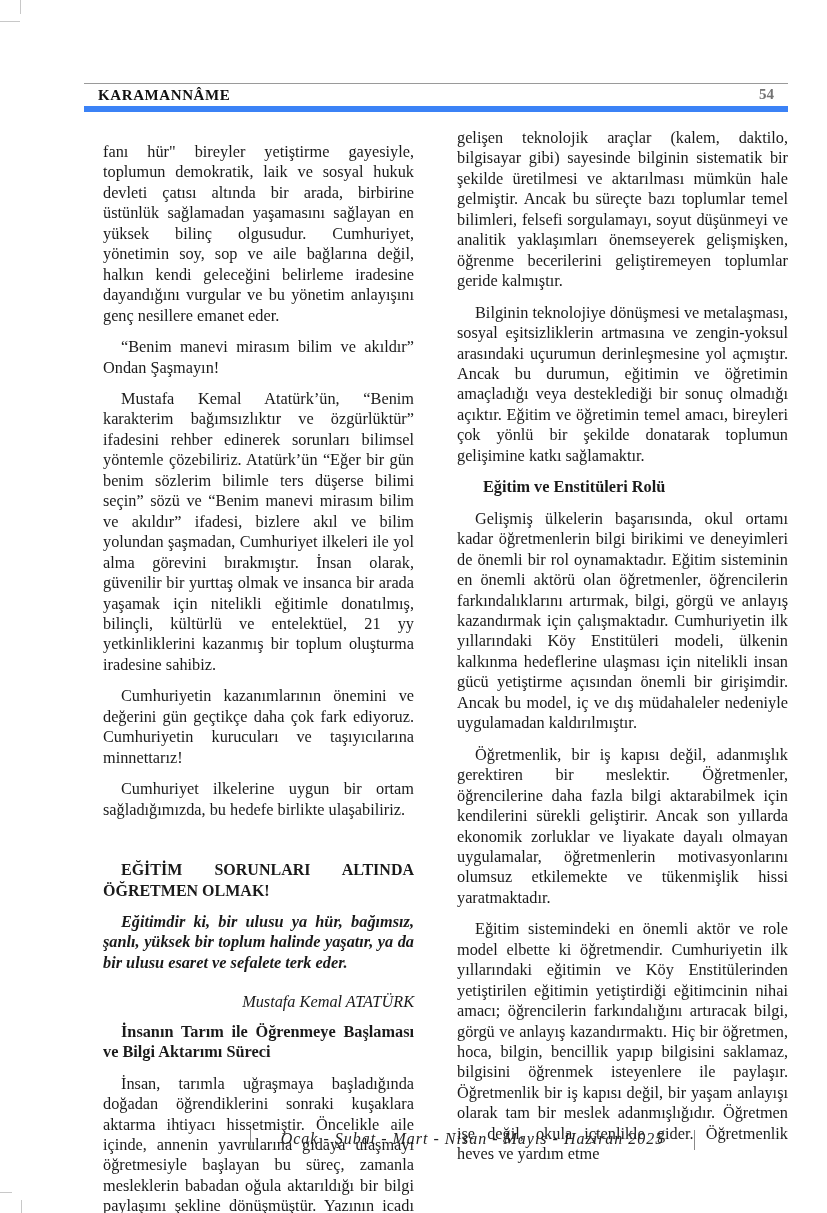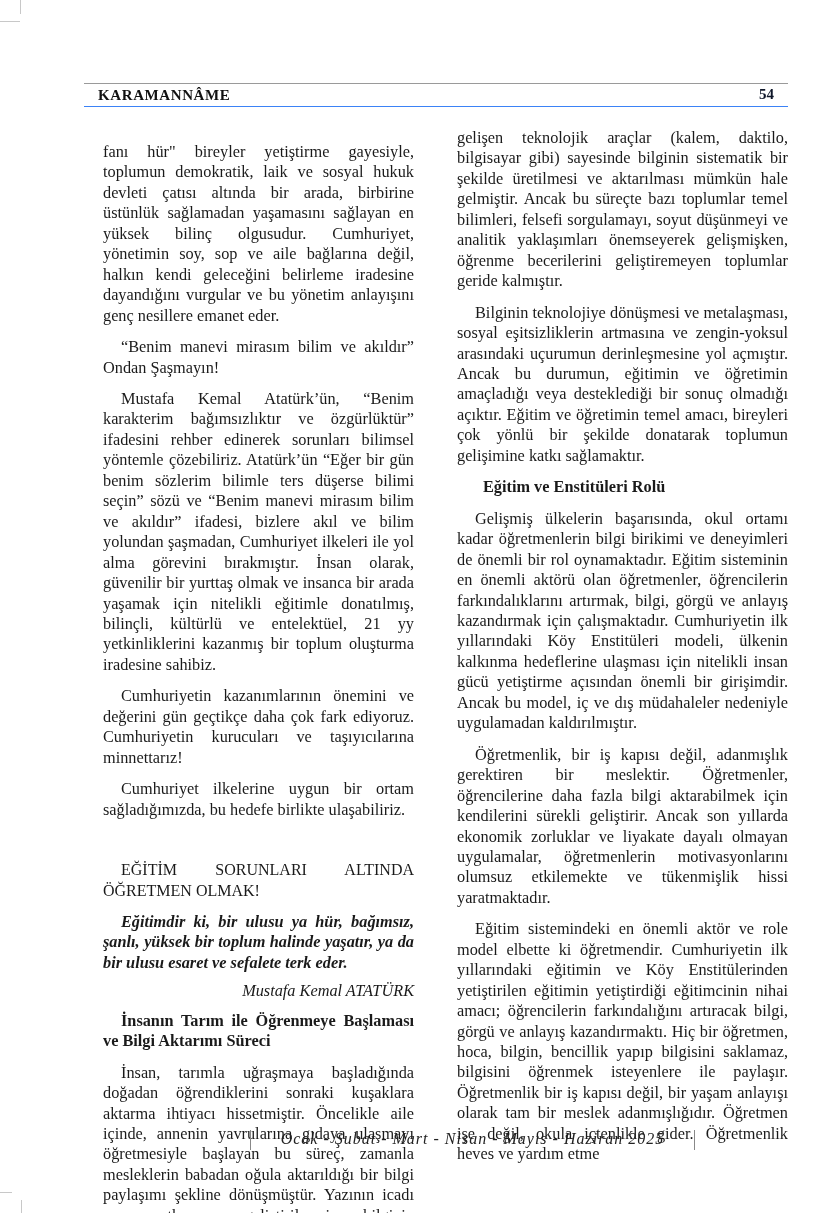--- a/index.html
+++ b/index.html
@@ -3,36 +3,36 @@
   <meta charset="utf-8">
   <style>
     html, body { margin: 0; padding: 0; background: #ffffff; }
     body {
       width: 827px; height: 1213px; position: relative; overflow: hidden;
       font-family: "Liberation Serif", serif; color: #1a1a1a;
     }
     .crop-mark { position: absolute; background: #c8c8c8; }
     .header {
       position: absolute; left: 84px; top: 83px; width: 704px; height: 22px;
-      border-top: 1px solid #9a9a9a; border-bottom: 1px solid #3b82f6;
+      border-top: 1px solid #9a9a9a; border-bottom: 6px solid #3b82f6;
     }
     .header-title {
       position: absolute; left: 14px; top: 3px; font-weight: bold; font-size: 15px;
       letter-spacing: 0.6px; color: #111;
     }
     .header-page {
-      position: absolute; right: 14px; top: 2px; font-weight: bold; font-size: 15px; color: #0f172a;
+      position: absolute; right: 14px; top: 2px; font-weight: bold; font-size: 15px; color: #737373;
     }
     .col { position: absolute; top: 142px; font-size: 16.3px; line-height: 20.45px; text-align: justify; }
     .col-left { left: 103px; width: 311px; }
     .col-right { left: 457px; width: 331px; top: 128px; }
     .col p { margin: 0 0 11px 0; }
     .indent { text-indent: 18px; }
     .noindent { text-indent: 0; }
-    .h-section { font-weight: normal; font-size: 16px; text-indent: 18px; margin-top: 40px !important; }
+    .h-section { font-weight: bold; font-size: 16px; text-indent: 18px; margin-top: 40px !important; }
     .quote-it { font-style: italic; font-weight: bold; }
     .attrib { font-style: italic; text-align: right; }
     .subhead { font-weight: bold; text-indent: 18px; }
     .subhead-r { font-weight: bold; text-indent: 26px; }
     .footer {
       position: absolute; left: 250px; top: 1130px; width: 445px; height: 22px;
       font-style: italic; font-size: 16px; letter-spacing: 1px; text-align: center; color: #222;
     }
     .footer .bar { position: absolute; top: 0; width: 1px; height: 20px; background: #888; }
   </style>
@@ -49,21 +49,21 @@
   <span class="header-page">54</span>
 </div>
 
 <div class="col col-left">
   <p class="noindent">fanı hür" bireyler yetiştirme gayesiyle, toplumun demokratik, laik ve sosyal hukuk devleti çatısı altında bir arada, birbirine üstünlük sağlamadan yaşamasını sağlayan en yüksek bilinç olgusudur. Cumhuriyet, yönetimin soy, sop ve aile bağlarına değil, halkın kendi geleceğini belirleme iradesine dayandığını vurgular ve bu yönetim anlayışını genç nesillere emanet eder.</p>
   <p class="indent">“Benim manevi mirasım bilim ve akıldır” Ondan Şaşmayın!</p>
   <p class="indent">Mustafa Kemal Atatürk’ün, “Benim karakterim bağımsızlıktır ve özgürlüktür” ifadesini rehber edinerek sorunları bilimsel yöntemle çözebiliriz. Atatürk’ün “Eğer bir gün benim sözlerim bilimle ters düşerse bilimi seçin” sözü ve “Benim manevi mirasım bilim ve akıldır” ifadesi, bizlere akıl ve bilim yolundan şaşmadan, Cumhuriyet ilkeleri ile yol alma görevini bırakmıştır. İnsan olarak, güvenilir bir yurttaş olmak ve insanca bir arada yaşamak için nitelikli eğitimle donatılmış, bilinçli, kültürlü ve entelektüel, 21 yy yetkinliklerini kazanmış bir toplum oluşturma iradesine sahibiz.</p>
   <p class="indent">Cumhuriyetin kazanımlarının önemini ve değerini gün geçtikçe daha çok fark ediyoruz. Cumhuriyetin kurucuları ve taşıyıcılarına minnettarız!</p>
   <p class="indent">Cumhuriyet ilkelerine uygun bir ortam sağladığımızda, bu hedefe birlikte ulaşabiliriz.</p>
   <p class="h-section">EĞİTİM SORUNLARI ALTINDA ÖĞRETMEN OLMAK!</p>
-  <p class="indent quote-it" style="margin-bottom:8px;">Eğitimdir ki, bir ulusu ya hür, bağımsız, şanlı, yüksek bir toplum halinde yaşatır, ya da bir ulusu esaret ve sefalete terk eder.</p>
+  <p class="indent quote-it" style="margin-bottom:19px;">Eğitimdir ki, bir ulusu ya hür, bağımsız, şanlı, yüksek bir toplum halinde yaşatır, ya da bir ulusu esaret ve sefalete terk eder.</p>
   <p class="attrib" style="margin-bottom:9px;">Mustafa Kemal ATATÜRK</p>
   <p class="subhead">İnsanın Tarım ile Öğrenmeye Başlaması ve Bilgi Aktarımı Süreci</p>
   <p class="indent">İnsan, tarımla uğraşmaya başladığında doğadan öğrendiklerini sonraki kuşaklara aktarma ihtiyacı hissetmiştir. Öncelikle aile içinde, annenin yavrularına gıdaya ulaşmayı öğretmesiyle başlayan bu süreç, zamanla mesleklerin babadan oğula aktarıldığı bir bilgi paylaşımı şekline dönüşmüştür. Yazının icadı ve matbaanın geliştirilmesi, bilginin aktarılmasını yaygınlaştırmış, sanayi devrimiyle</p>
 </div>
 
 <div class="col col-right">
   <p class="noindent">gelişen teknolojik araçlar (kalem, daktilo, bilgisayar gibi) sayesinde bilginin sistematik bir şekilde üretilmesi ve aktarılması mümkün hale gelmiştir. Ancak bu süreçte bazı toplumlar temel bilimleri, felsefi sorgulamayı, soyut düşünmeyi ve analitik yaklaşımları önemseyerek gelişmişken, öğrenme becerilerini geliştiremeyen toplumlar geride kalmıştır.</p>
   <p class="indent">Bilginin teknolojiye dönüşmesi ve metalaşması, sosyal eşitsizliklerin artmasına ve zengin-yoksul arasındaki uçurumun derinleşmesine yol açmıştır. Ancak bu durumun, eğitimin ve öğretimin amaçladığı veya desteklediği bir sonuç olmadığı açıktır. Eğitim ve öğretimin temel amacı, bireyleri çok yönlü bir şekilde donatarak toplumun gelişimine katkı sağlamaktır.</p>
   <p class="subhead-r">Eğitim ve Enstitüleri Rolü</p>
   <p class="indent">Gelişmiş ülkelerin başarısında, okul ortamı kadar öğretmenlerin bilgi birikimi ve deneyimleri de önemli bir rol oynamaktadır. Eğitim sisteminin en önemli aktörü olan öğretmenler, öğrencilerin farkındalıklarını artırmak, bilgi, görgü ve anlayış kazandırmak için çalışmaktadır. Cumhuriyetin ilk yıllarındaki Köy Enstitüleri modeli, ülkenin kalkınma hedeflerine ulaşması için nitelikli insan gücü yetiştirme açısından önemli bir girişimdir. Ancak bu model, iç ve dış müdahaleler nedeniyle uygulamadan kaldırılmıştır.</p>

